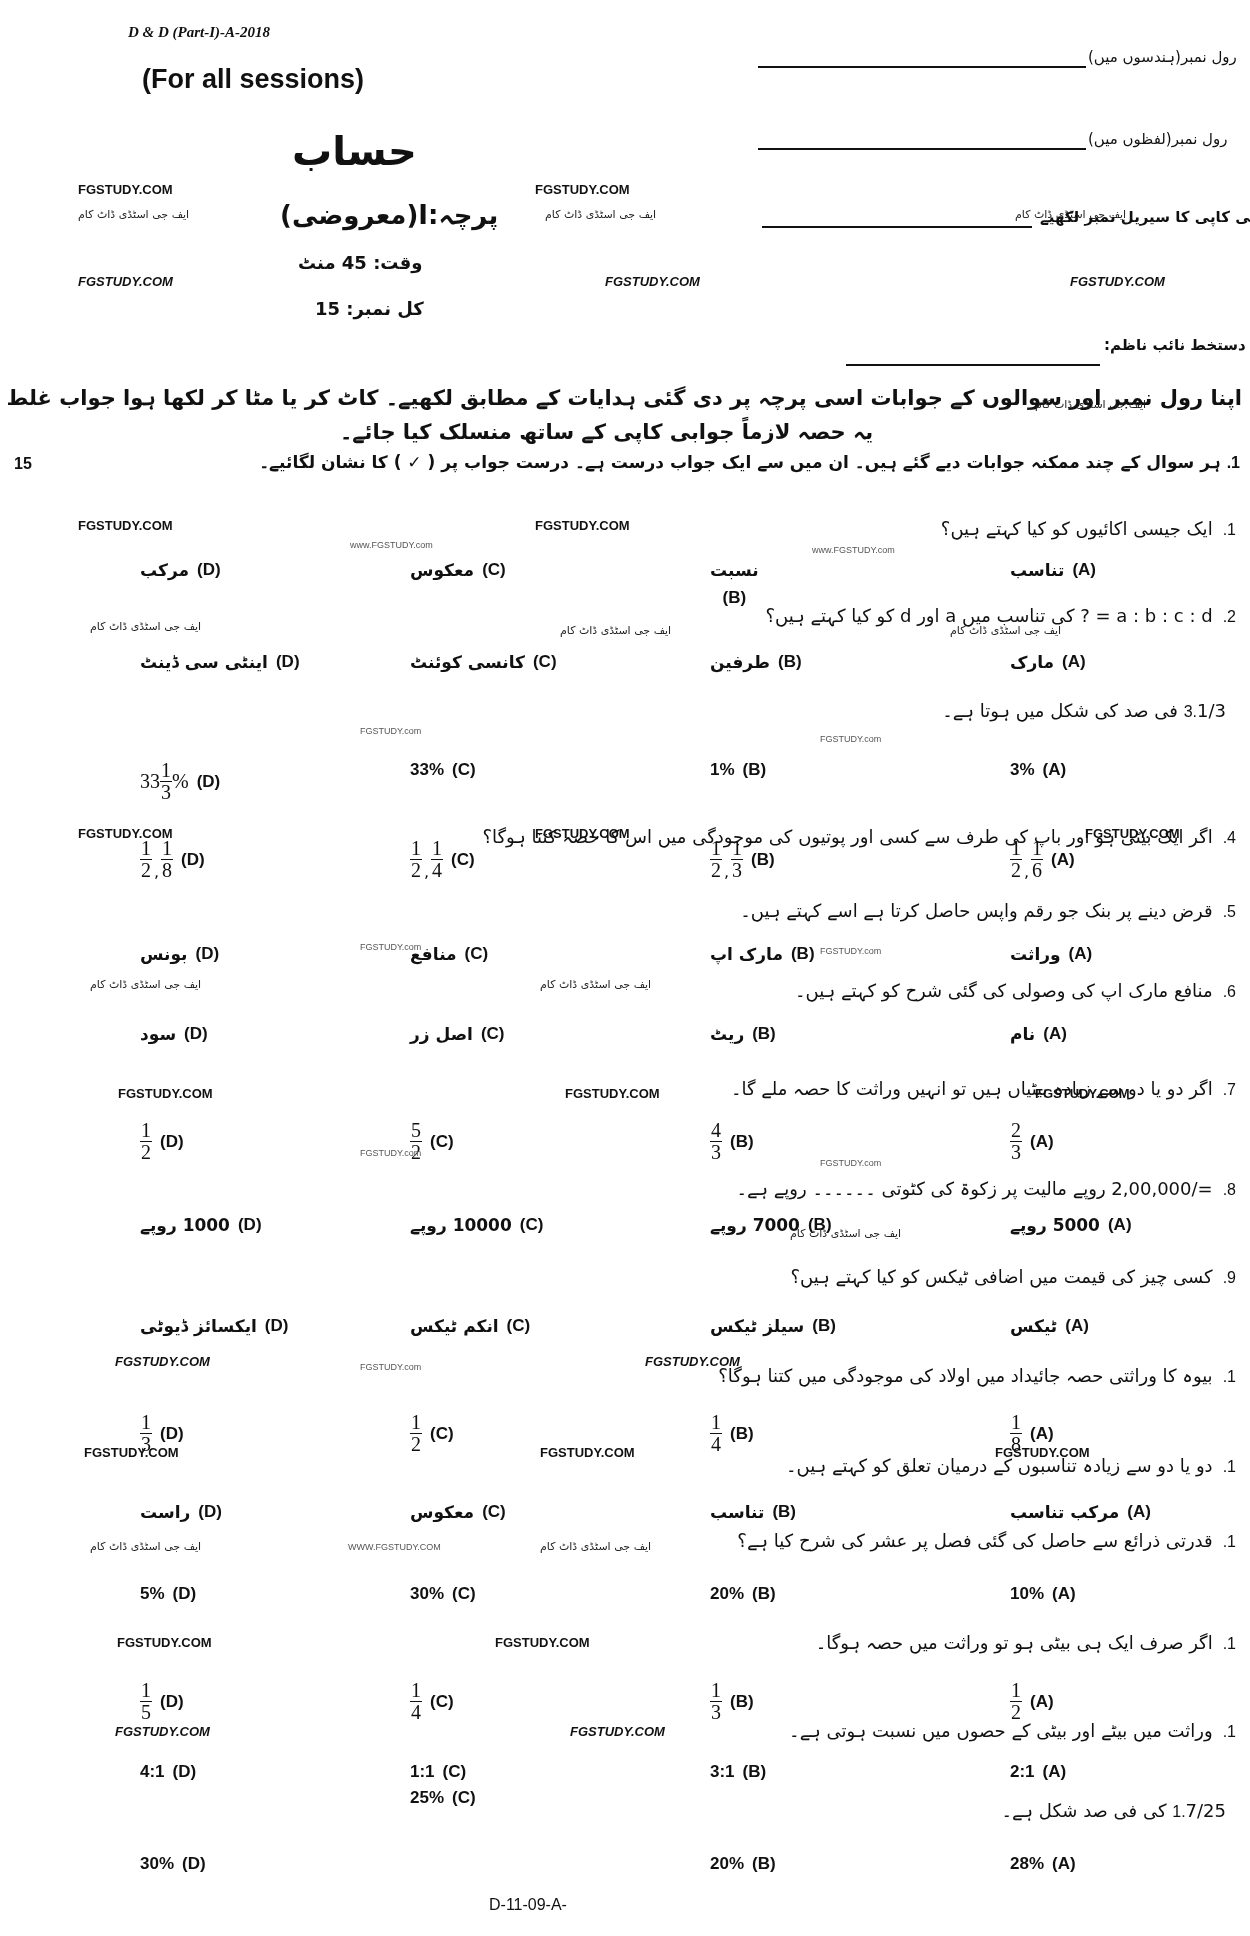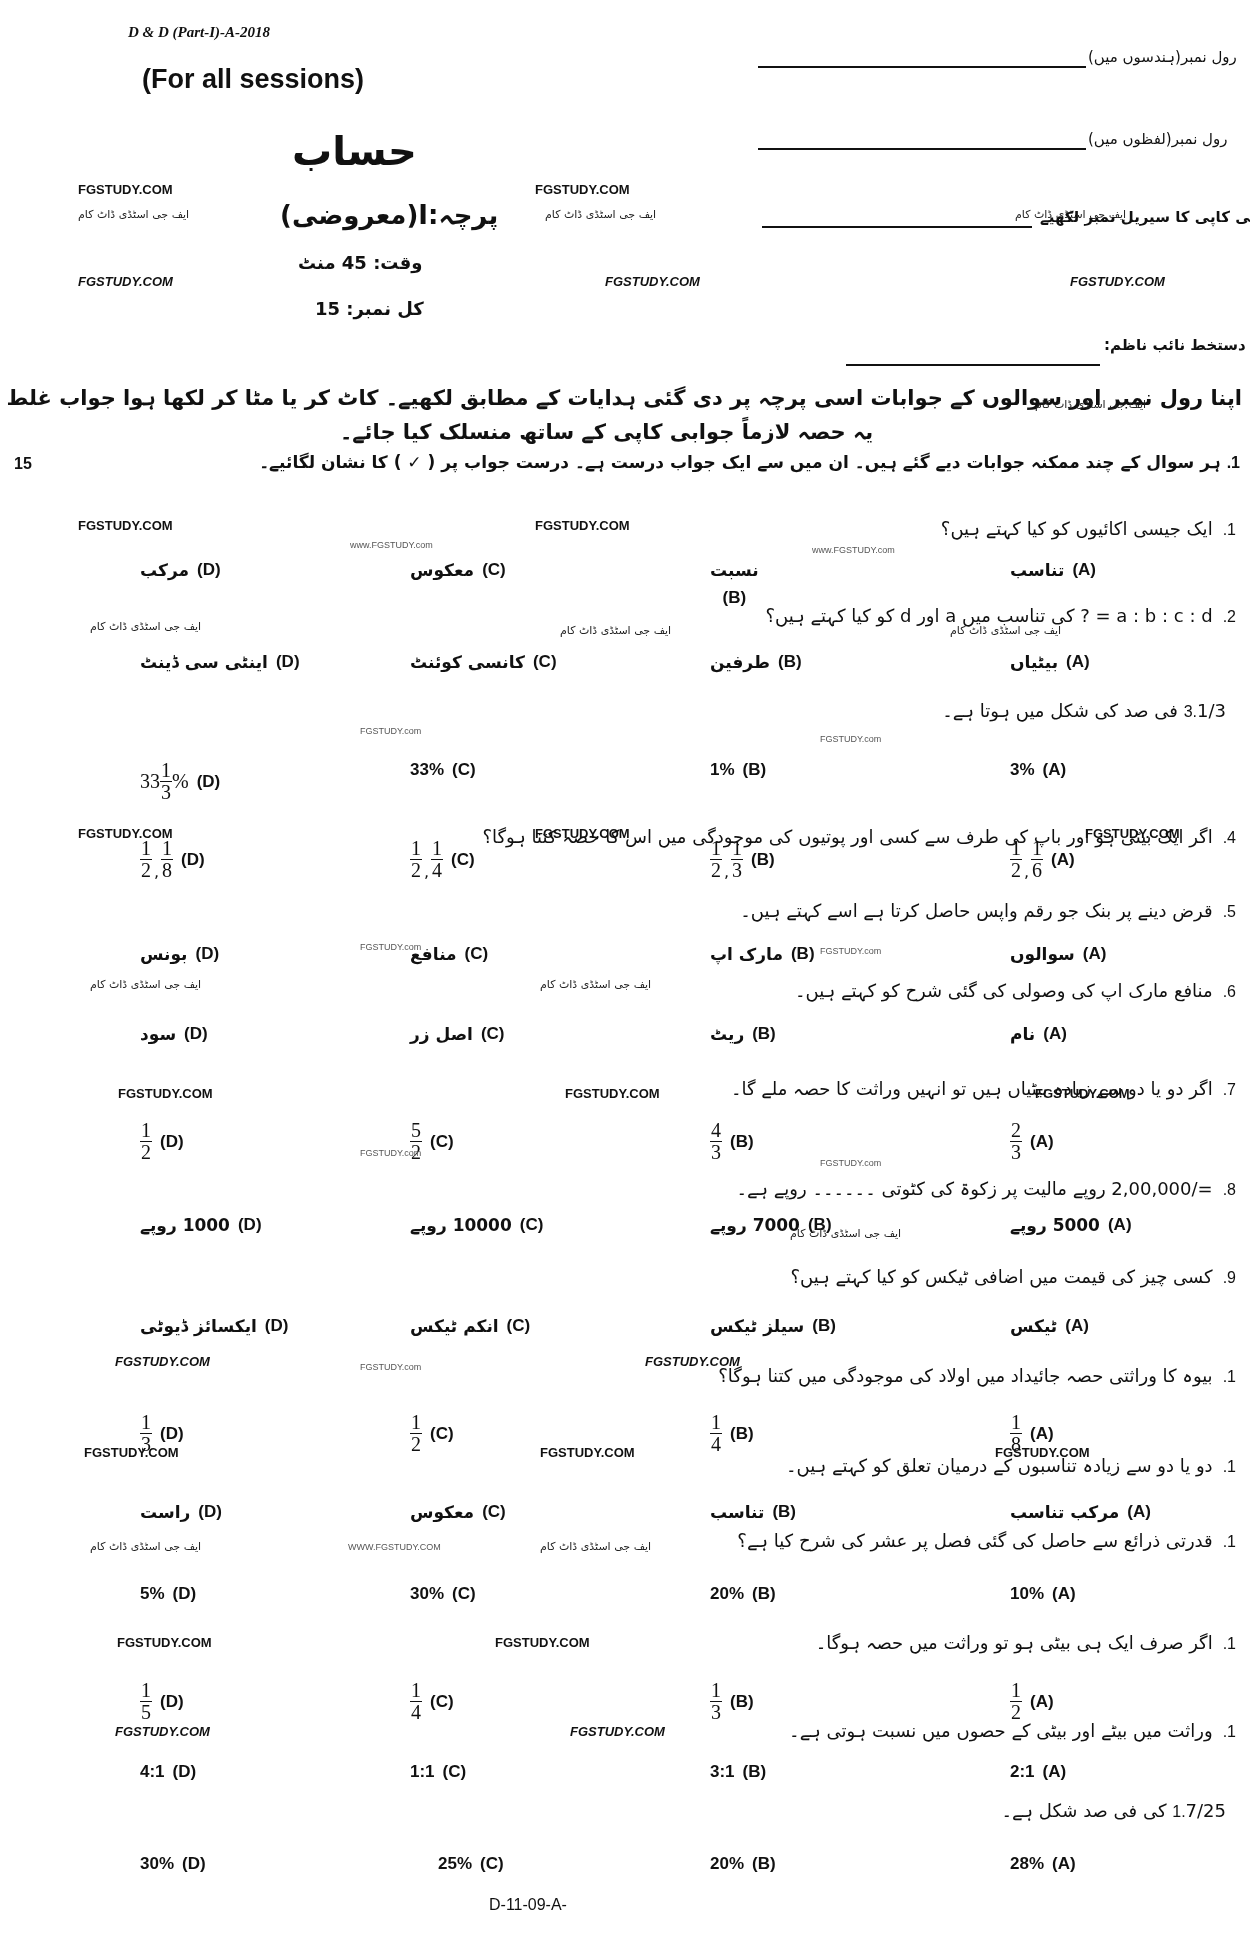--- a/index.html
+++ b/index.html
@@ -87,21 +87,21 @@
     <div class="opt" style="left: 410px; top: 560px;">
       <span class="optval" style="direction: rtl;">معکوس</span>
       <span class="optlbl">(C)</span>
     </div>
     <div class="opt" style="left: 140px; top: 560px;">
       <span class="optval" style="direction: rtl;">مرکب</span>
       <span class="optlbl">(D)</span>
     </div>
     <div class="abs ur" style="right: 14px; top: 605px;"><span class="qnum">2.</span><span class="qtext" style="margin-right: 10px;">a : b : c : d = ? کی تناسب میں a اور d کو کیا کہتے ہیں؟</span></div>
     <div class="opt" style="left: 1010px; top: 652px;">
-      <span class="optval" style="direction: rtl;">بیٹیاں</span>
+      <span class="optval" style="direction: rtl;">مارک</span>
       <span class="optlbl">(A)</span>
     </div>
     <div class="opt" style="left: 710px; top: 652px;">
       <span class="optval" style="direction: rtl;">طرفین</span>
       <span class="optlbl">(B)</span>
     </div>
     <div class="opt" style="left: 410px; top: 652px;">
       <span class="optval" style="direction: rtl;">کانسی کوئنٹ</span>
       <span class="optlbl">(C)</span>
     </div>
@@ -194,21 +194,21 @@
         <span class="frac">
           <span>1</span>
           <span class="bar"></span>
           <span>8</span>
         </span>
       </span>
       <span class="optlbl">(D)</span>
     </div>
     <div class="abs ur" style="right: 14px; top: 900px;"><span class="qnum">5.</span><span class="qtext" style="margin-right: 10px;">قرض دینے پر بنک جو رقم واپس حاصل کرتا ہے اسے کہتے ہیں۔</span></div>
     <div class="opt" style="left: 1010px; top: 944px;">
-      <span class="optval" style="direction: rtl;">سوالوں</span>
+      <span class="optval" style="direction: rtl;">وراثت</span>
       <span class="optlbl">(A)</span>
     </div>
     <div class="opt" style="left: 710px; top: 944px;">
       <span class="optval" style="direction: rtl;">مارک اپ</span>
       <span class="optlbl">(B)</span>
     </div>
     <div class="opt" style="left: 410px; top: 944px;">
       <span class="optval" style="direction: rtl;">منافع</span>
       <span class="optlbl">(C)</span>
     </div>
@@ -419,21 +419,21 @@
     </div>
     <div class="abs ur" style="right: 14px; top: 1800px;"><span class="qnum">1.</span><span class="qtext" style="margin-right: 10px;">7/25 کی فی صد شکل ہے۔</span></div>
     <div class="opt" style="left: 1010px; top: 1854px;">
       <span class="optnum">28%</span>
       <span class="optlbl">(A)</span>
     </div>
     <div class="opt" style="left: 710px; top: 1854px;">
       <span class="optnum">20%</span>
       <span class="optlbl">(B)</span>
     </div>
-    <div class="opt" style="left: 410px; top: 1854px; margin-left: 28px;">
+    <div class="opt" style="left: 410px; top: 1788px;">
       <span class="optnum">25%</span>
       <span class="optlbl">(C)</span>
     </div>
     <div class="opt" style="left: 140px; top: 1854px;">
       <span class="optnum">30%</span>
       <span class="optlbl">(D)</span>
     </div>
     <div class="abs wm" style="left: 78px; top: 518px;">FGSTUDY.COM</div>
     <div class="abs wm" style="left: 535px; top: 518px;">FGSTUDY.COM</div>
     <div class="abs wms" style="left: 350px; top: 540px;">www.FGSTUDY.com</div>

